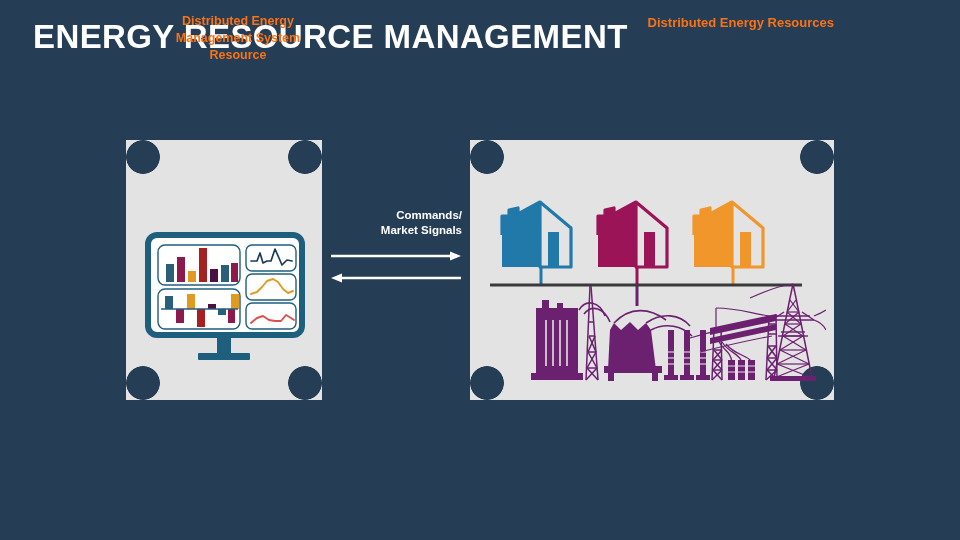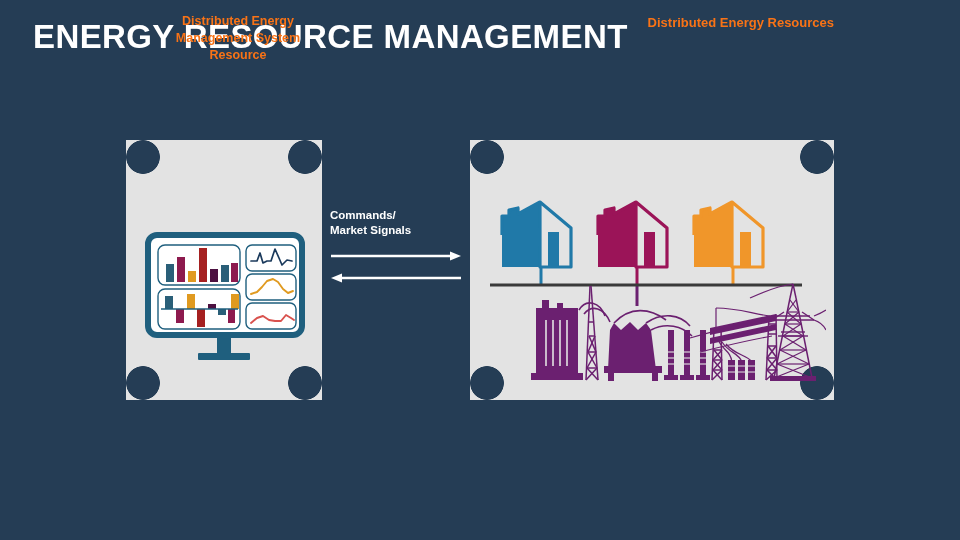--- a/index.html
+++ b/index.html
@@ -111,21 +111,21 @@
     position: absolute;
     left: 330px;
     top: 208px;
     width: 132px;
     height: 118px;
   }
   .connector-label {
     position: absolute;
     left: 0;
     width: 132px;
-    text-align: left;
+    text-align: right;
     color: #ffffff;
     font-size: 11.5px;
     font-weight: bold;
     line-height: 15px;
     font-family: "Liberation Sans", sans-serif;
   }
   #label-commands { top: 0px; }
   #label-performance { top: 80px; }
   .connector-arrow {
     position: absolute;

